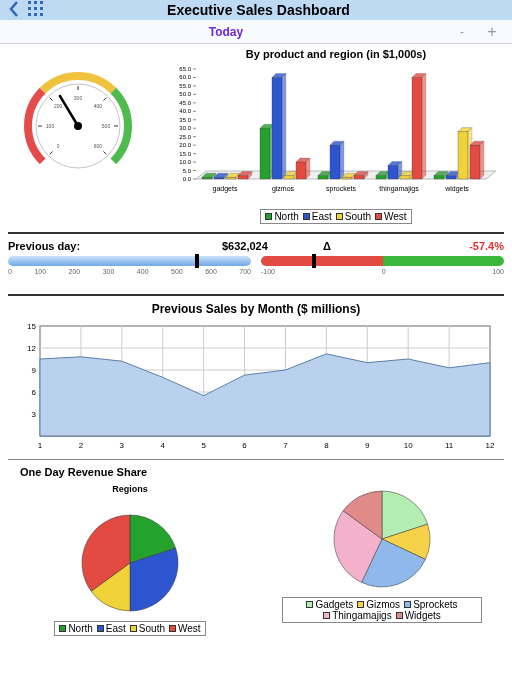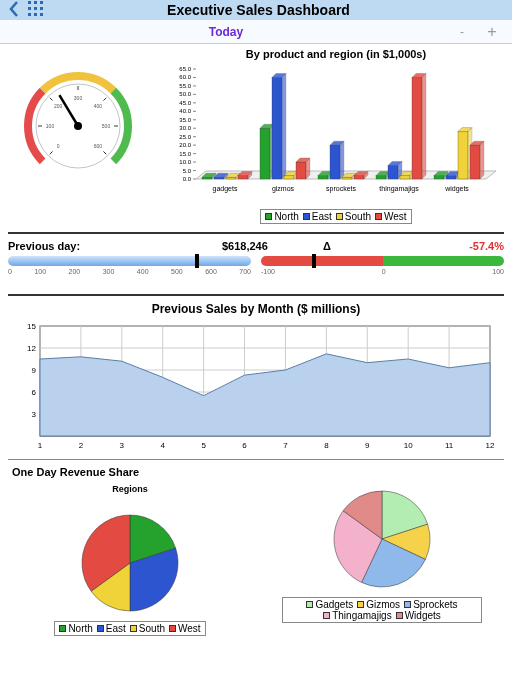--- a/index.html
+++ b/index.html
@@ -197,21 +197,21 @@
           <text x="289" y="127" font-size="7" text-anchor="middle">widgets</text>
         </svg>
       <div style="text-align:center;margin-top:2px"><span id="legend1" class="legend-small"><span class="legend-item"><span class="lg-sq" style="background:#25a22e;border:1px solid #333"></span>North</span><span class="legend-item"><span class="lg-sq" style="background:#2d55d0;border:1px solid #333"></span>East</span><span class="legend-item"><span class="lg-sq" style="background:#f0d338;border:1px solid #333"></span>South</span><span class="legend-item"><span class="lg-sq" style="background:#e24a42;border:1px solid #333"></span>West</span></span></div>
     </div>
   </div>
 </div>
 
 <div class="hr"></div>
 <div class="prev-row">
   <div class="prev-lbl">Previous day:</div>
-  <div class="prev-val">$618,246</div>
+  <div class="prev-val">$632,024</div>
   <div class="delta-lbl">Δ</div>
   <div class="delta-val">-57.4%</div>
 </div>
 <div class="sliders">
   <div class="slider">
     <div class="bar-out">
         <div style="flex:1;background:linear-gradient(#cfe3fb,#6fa8e8)"></div>
       </div>
     <div class="marker" style="left:77%"></div>
     <div class="tick-row">
@@ -276,21 +276,21 @@
       <text x="396.1818181818182" y="128" font-size="8" text-anchor="middle">10</text>
       <line x1="437.09090909090907" y1="6" x2="437.09090909090907" y2="116" stroke="#ccc"></line>
       <text x="437.09090909090907" y="128" font-size="8" text-anchor="middle">11</text>
       <line x1="478" y1="6" x2="478" y2="116" stroke="#ccc"></line>
       <text x="478" y="128" font-size="8" text-anchor="middle">12</text>
       <path d="M28 116 L28 39 L68.9090909090909 36.8 L109.81818181818183 41.2 L150.72727272727272 57.333333333333336 L191.63636363636365 75.66666666666667 L232.54545454545453 55.13333333333333 L273.45454545454544 50 L314.3636363636364 33.866666666666674 L355.2727272727273 42.66666666666667 L396.1818181818182 39 L437.09090909090907 47.8 L478 42.66666666666667 L478 116 Z" fill="#b9d1ec" stroke="#5a7fa8" stroke-width="1"></path>
     </svg>
 </div>
 
 <div class="hr" style="border-top:1px solid #888"></div>
-<div class="lbl-bold" style="padding:2px 12px">One Day Revenue Share</div>
+<div class="lbl-bold" style="padding:2px 20px">One Day Revenue Share</div>
 <div class="share-row">
   <div class="pie-col">
     <div class="pie-title">Regions</div>
     <svg id="pie1" width="120" height="110" viewBox="0 0 120 110">
         <path d="M60 55 L60 7 A48 48 0 0 1 105.65071278216737 40.16718427000252 Z" fill="#25a22e" stroke="#333" stroke-width="0.5"></path>
         <path d="M60 55 L105.65071278216737 40.16718427000252 A48 48 0 0 1 60 103 Z" fill="#2d55d0" stroke="#333" stroke-width="0.5"></path>
         <path d="M60 55 L60 103 A48 48 0 0 1 21.16718427000253 83.21369211003872 Z" fill="#f0d338" stroke="#333" stroke-width="0.5"></path>
         <path d="M60 55 L21.16718427000253 83.21369211003872 A48 48 0 0 1 59.99999999999999 7 Z" fill="#e24a42" stroke="#333" stroke-width="0.5"></path>
       </svg>
     <div><span id="legendP1" class="legend-small"><span class="legend-item"><span class="lg-sq" style="background:#25a22e;border:1px solid #333"></span>North</span><span class="legend-item"><span class="lg-sq" style="background:#2d55d0;border:1px solid #333"></span>East</span><span class="legend-item"><span class="lg-sq" style="background:#f0d338;border:1px solid #333"></span>South</span><span class="legend-item"><span class="lg-sq" style="background:#e24a42;border:1px solid #333"></span>West</span></span></div>

